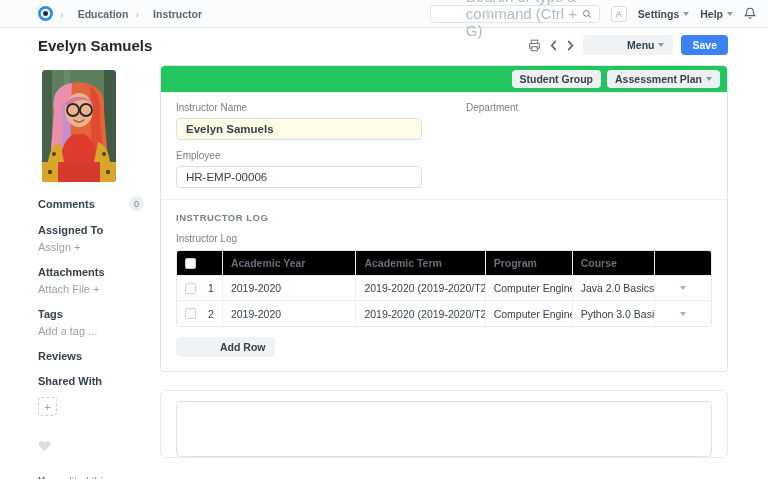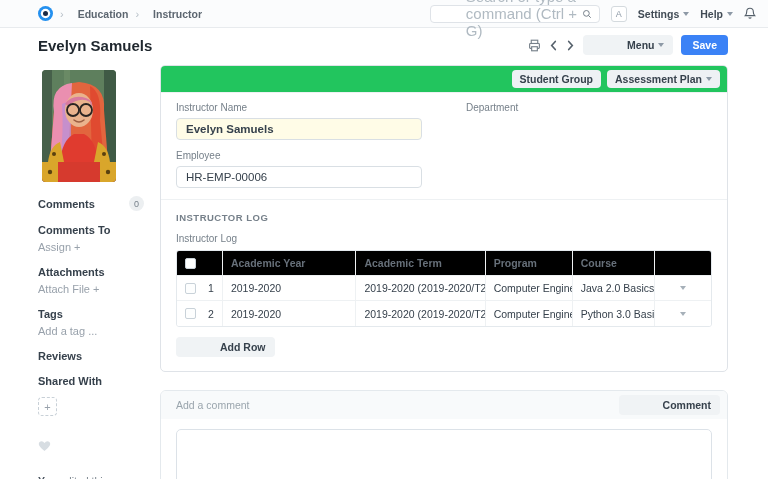--- a/index.html
+++ b/index.html
@@ -200,21 +200,21 @@
           <circle cx="66" cy="102" r="2.2" fill="#5a4210"></circle>
       </svg>
     </span>
 
     <div class="sb-row">
       <span class="sb-heading">Comments</span>
       <span class="sb-badge">0</span>
     </div>
 
     <div class="sb-section">
-      <div class="sb-heading">Comments To</div>
+      <div class="sb-heading">Assigned To</div>
       <span class="sb-link">Assign +</span>
     </div>
 
     <div class="sb-section">
       <div class="sb-heading">Attachments</div>
       <span class="sb-link">Attach File +</span>
     </div>
 
     <div class="sb-section">
       <div class="sb-heading">Tags</div>
@@ -318,23 +318,19 @@
                 <i class="gcaret"></i>
               </div>
           </div>
         </div>
 
         <button class="btn btn-light add-row">Add Row</button>
       </div>
     </div>
 
     <div class="comment-block">
-      <div class="comment-head">
-        <span class="comment-ph">Add a comment</span>
-        <button class="btn btn-light">Comment</button>
-      </div>
       <div class="comment-body">
         <textarea class="comment-input" style=""></textarea>
       </div>
 
     </div>
   </main>
 </div>
 
 </body></html>

